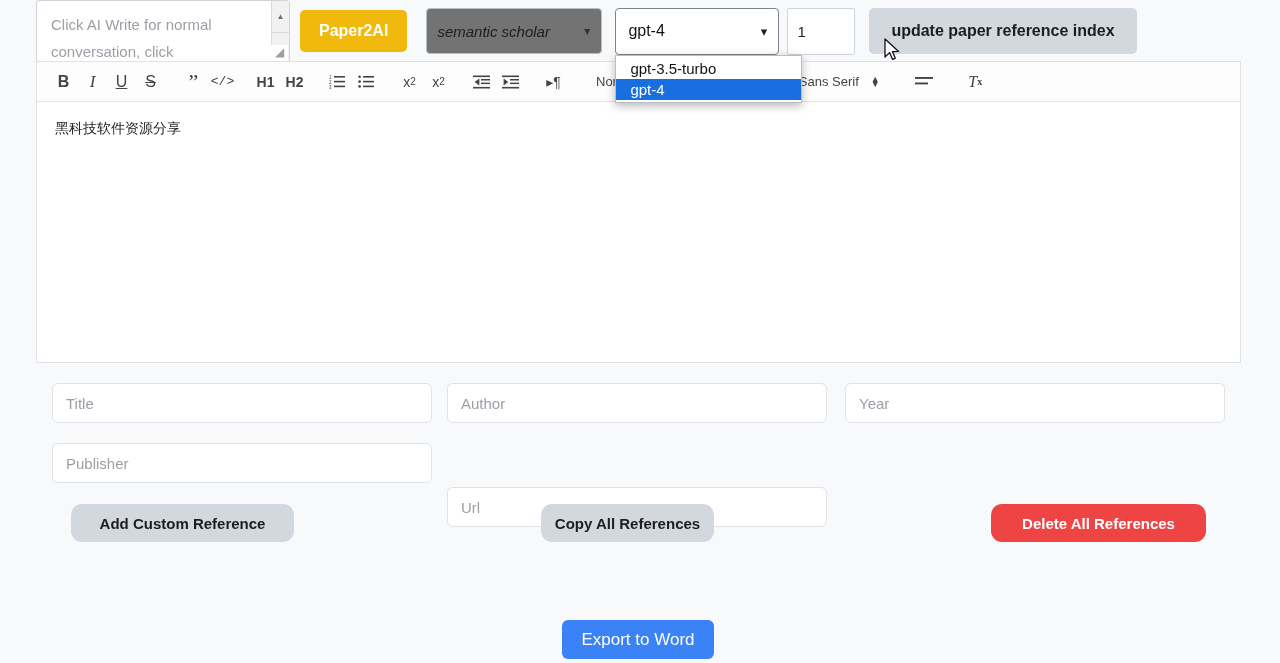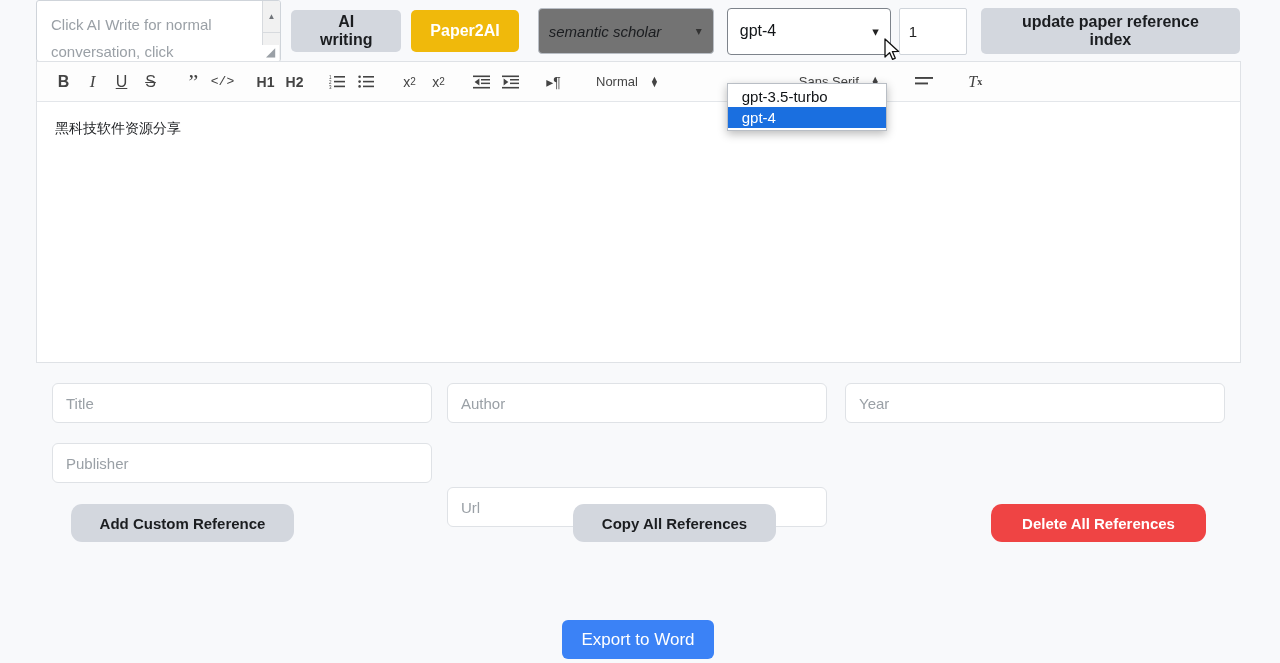--- a/index.html
+++ b/index.html
@@ -99,27 +99,26 @@
     font-size: 16px; color: #111417;
     position: relative;
     cursor: pointer;
   }
   .model-box .chev {
     position: absolute; right: 11px; top: 50%; transform: translateY(-50%);
     color: #222; font-size: 13px;
   }
   .model-menu {
     position: absolute; left: 0; top: 47px;
-    width: 160px;
+    width: 187px;
     background: #ffffff;
     border: 1px solid #b9bec5;
     box-shadow: 0 3px 9px rgba(0,0,0,.28);
     z-index: 90;
     padding: 2px 0;
-    margin-top: 28px;
   }
   .model-opt {
     height: 21px; line-height: 21px;
     padding: 0 6px 0 14px;
     font-size: 15px; color: #111417;
     cursor: pointer; white-space: nowrap;
   }
   .model-opt.selected { background: #1a6fe0; color: #ffffff; }
 
   .num-input {
@@ -222,21 +221,20 @@
 
   <div class="prompt-wrap">
     <textarea class="prompt-area" placeholder="Click AI Write for normal conversation, click" style=""></textarea>
     <div class="spin-col">
       <div class="spin-btn">▲</div>
       <div class="spin-btn">▼</div>
     </div>
     <div class="resize-corner">◢</div>
   </div>
 
-  <button class="btn btn-aiwriting">AI writing</button>
 
   <button class="btn btn-paper2ai">Paper2AI</button>
 
   <div class="sel-wrap">
     <select class="sel-source">
       <option>semantic scholar</option>
     </select>
     <span class="sel-chev">▾</span>
   </div>
 
@@ -364,21 +362,21 @@
   <input class="fi" style="width: 380px; margin-left: 18px;" placeholder="Year">
 </div>
 
 <div class="form-row" style="top:443px;">
   <input class="fi" style="width: 380px;" placeholder="Publisher">
   <input class="fi" style="width: 380px; margin-left: 15px; margin-top: 44px;" placeholder="Url">
 </div>
 
 <button class="act-btn act-grey" style="left:71px;top:504px;width:223px;">Add Custom Reference</button>
 
-<button class="act-btn act-grey" style="left:541px;top:504px;width:203px;margin-left:32px;">Copy All References</button>
+<button class="act-btn act-grey" style="left:541px;top:504px;width:173px;">Copy All References</button>
 
 <button class="act-btn act-red" style="left:991px;top:504px;width:215px;">Delete All References</button>
 
 <button class="export-btn">Export to Word</button>
 
 <div class="cursor">
   <svg width="17" height="24" viewBox="0 0 17 24">
     <path d="M1 1 L1 19 L5.6 14.6 L8.6 21.4 L11.3 20.2 L8.4 13.6 L14.6 13.4 Z" fill="#ffffff" stroke="#111111" stroke-width="1.3" stroke-linejoin="round"></path>
   </svg>
 </div>

